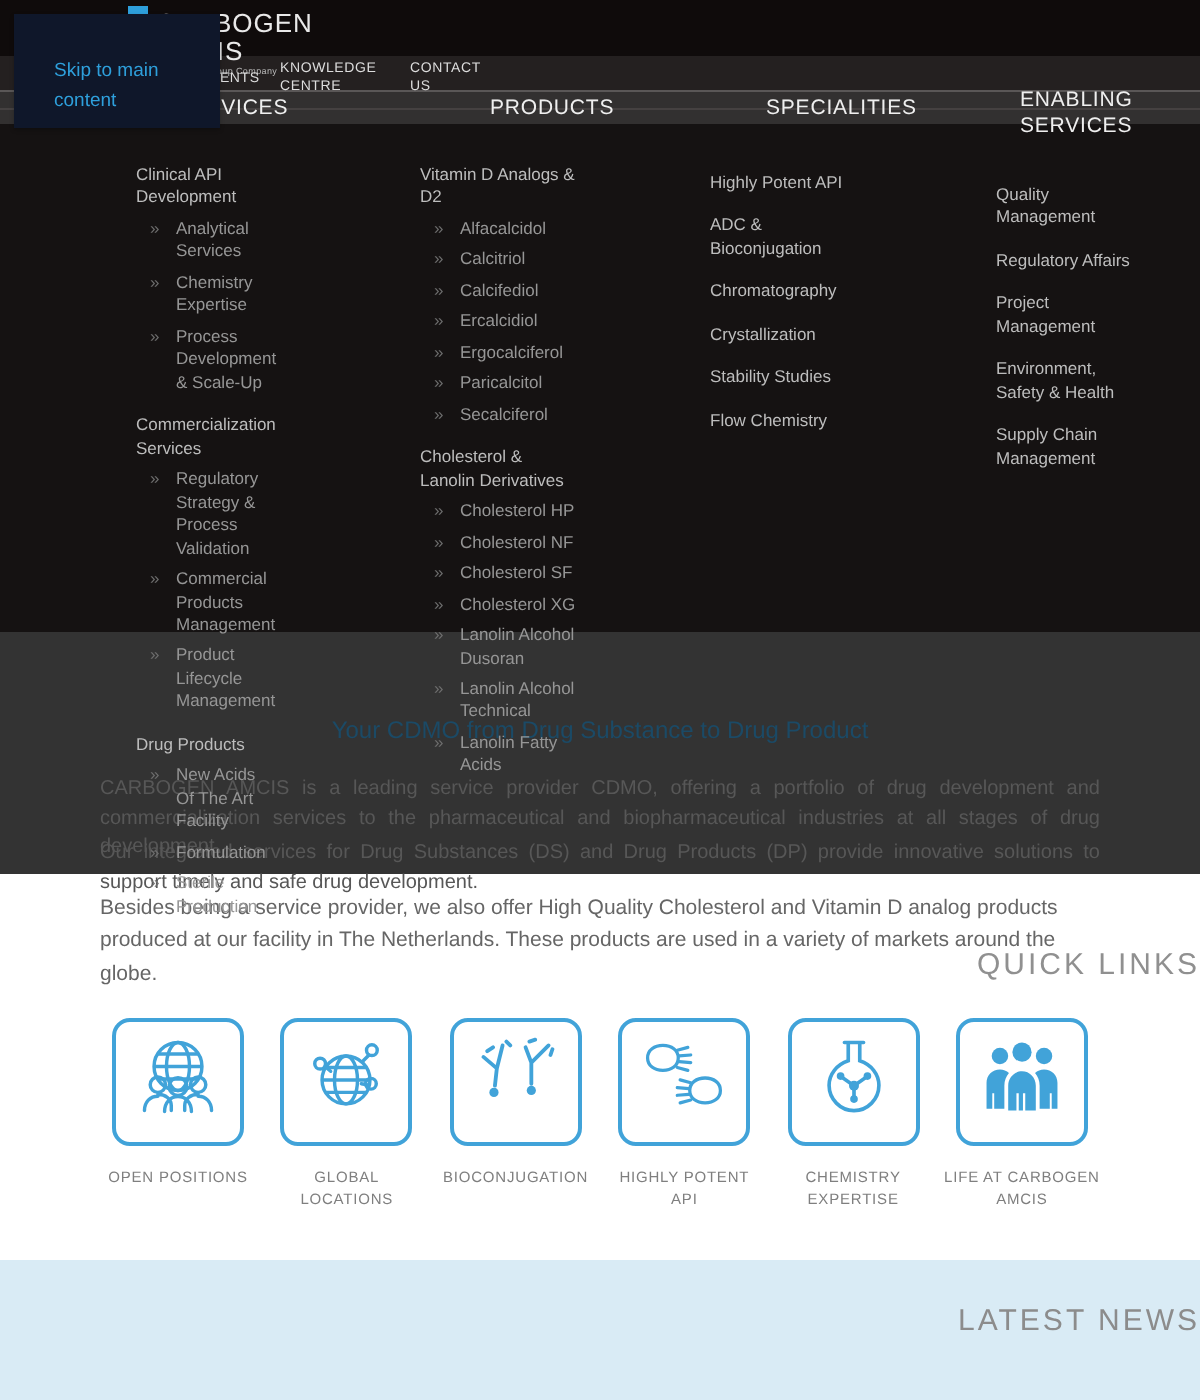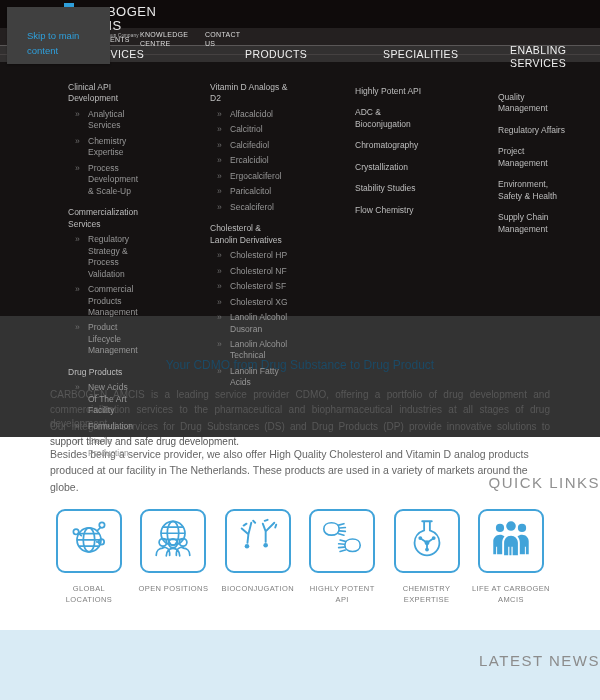--- a/index.html
+++ b/index.html
@@ -16,21 +16,21 @@
   #band-hero   { top:316px; height:121px; background:#333333; }
   #band-white  { top:437px; height:193px; background:#ffffff; }
   #band-news   { top:630px; height:70px; background:#d9ebf5; }
 
   
   #logo { position:absolute; left:78px; top:5px; z-index:2; color:#e9e9e9; line-height:1.05; letter-spacing:.5px; font-size:13px; }
   #logo .tagline { font-size:4.5px; letter-spacing:.2px; color:#b9b9b9; margin-top:2px; }
   #logo-accent { position:absolute; left:64px; top:3px; width:10px; height:5px; background:#2e9fdb; z-index:3; }
 
   
-  #skip-box { position:absolute; left:7px; top:7px; width:103px; height:57px; background:#404040; z-index:6; box-shadow:0 1px 2px rgba(0,0,0,.25); }
+  #skip-box { position:absolute; left:7px; top:7px; width:103px; height:57px; background:#0f172a; z-index:6; box-shadow:0 1px 2px rgba(0,0,0,.25); }
   #skip-link { display:block; margin:21px 0 0 20px; width:62px; font-size:9.5px; line-height:1.6; color:#2e9fdb; text-decoration:none; }
 
   
   .util-item { position:absolute; z-index:2; color:#dddddd; font-size:7px; letter-spacing:.3px; line-height:1.35; text-transform:uppercase; cursor:pointer; }
   #util-0 { left:100px; top:35px; }
   #util-1 { left:140px; top:30px; width:52px; }
   #util-2 { left:205px; top:30px; width:42px; }
 
   
   .nav-item { position:absolute; z-index:4; color:#efefef; font-size:10.5px; letter-spacing:.4px; line-height:1.2; text-transform:uppercase; cursor:pointer; }
@@ -165,47 +165,47 @@
   <div id="hero-title">Your CDMO from Drug Substance to Drug Product</div>
   <div class="hero-p" id="hero-p1">CARBOGEN AMCIS is a leading service provider CDMO, offering a portfolio of drug development and commercialization services to the pharmaceutical and biopharmaceutical industries at all stages of drug development.</div>
   <div class="hero-p" id="hero-p2">Our integrated services for Drug Substances (DS) and Drug Products (DP) provide innovative solutions to support timely and safe drug development.</div>
 
   <div id="intro-p">Besides being a service provider, we also offer High Quality Cholesterol and Vitamin D analog products produced at our facility in The Netherlands. These products are used in a variety of markets around the globe.</div>
   <div id="quick-title">QUICK LINKS</div>
   <div id="quick-row">
       <div class="ql">
         <div class="ql-card">
           <span><svg viewBox="0 0 48 48" fill="none" stroke="#41a3d9" stroke-width="1.8" stroke-linecap="round">
+    <circle cx="24" cy="18" r="12.5"></circle>
+              <ellipse cx="24" cy="18" rx="6" ry="12.5"></ellipse>
+              <path d="M12 18h24M14 11.5h20M14 24.5h20"></path>
+    <circle cx="13.5" cy="27.5" r="4"></circle>
+              <circle cx="34.5" cy="27.5" r="4"></circle>
+              <circle cx="24" cy="28.5" r="4.6"></circle>
+    <path d="M6.5 41c0-4.5 3-7.5 7-7.5M20.5 41v-2.5c0-3.5-3-6-7-6M41.5 41c0-4.5-3-7.5-7-7.5M27.5 41v-2.5c0-3.5 3-6 7-6M17 41.5c0-4.8 3.1-7.8 7-7.8s7 3 7 7.8"></path>
+            </svg></span>
+        </div>
+        <div class="ql-label">OPEN POSITIONS</div>
+      </div>
+      <div class="ql">
+        <div class="ql-card">
+          <span><svg viewBox="0 0 48 48" fill="none" stroke="#41a3d9" stroke-width="1.8" stroke-linecap="round">
     <circle cx="24" cy="25" r="12.5"></circle>
               <ellipse cx="24" cy="25" rx="6" ry="12.5"></ellipse>
               <path d="M12 25h24M14 18.5h20M14 31.5h20"></path>
     <circle cx="10.5" cy="16.5" r="2.8"></circle>
               <circle cx="37.5" cy="9.5" r="2.8"></circle>
               <circle cx="37" cy="27" r="2.8"></circle>
               <path d="M13 18l3 2.5M36 12l-3 3M35 27.5l-3-.5"></path>
             </svg></span>
         </div>
         <div class="ql-label">GLOBAL LOCATIONS</div>
       </div>
       <div class="ql">
         <div class="ql-card">
-          <span><svg viewBox="0 0 48 48" fill="none" stroke="#41a3d9" stroke-width="1.8" stroke-linecap="round">
-    <circle cx="24" cy="18" r="12.5"></circle>
-              <ellipse cx="24" cy="18" rx="6" ry="12.5"></ellipse>
-              <path d="M12 18h24M14 11.5h20M14 24.5h20"></path>
-    <circle cx="13.5" cy="27.5" r="4"></circle>
-              <circle cx="34.5" cy="27.5" r="4"></circle>
-              <circle cx="24" cy="28.5" r="4.6"></circle>
-    <path d="M6.5 41c0-4.5 3-7.5 7-7.5M20.5 41v-2.5c0-3.5-3-6-7-6M41.5 41c0-4.5-3-7.5-7-7.5M27.5 41v-2.5c0-3.5 3-6 7-6M17 41.5c0-4.8 3.1-7.8 7-7.8s7 3 7 7.8"></path>
-            </svg></span>
-        </div>
-        <div class="ql-label">OPEN POSITIONS</div>
-      </div>
-      <div class="ql">
-        <div class="ql-card">
           <span><svg viewBox="0 0 48 48" fill="none" stroke="#41a3d9" stroke-width="2" stroke-linecap="round">
     <path d="M7 13l7 6M17 7l-3 12M14 19l-1 9"></path>
               <circle cx="12.5" cy="31.5" r="2.4" fill="#41a3d9" stroke="none"></circle>
     <path d="M29 8l3 8M41 7l-9 9M32 16v11"></path>
               <circle cx="32" cy="30.5" r="2.4" fill="#41a3d9" stroke="none"></circle>
     <path d="M9 10l3-2M19 5l2 2M31 5l3-1M43 9l-1 3"></path>
             </svg></span>
         </div>
         <div class="ql-label">BIOCONJUGATION</div>
       </div>

